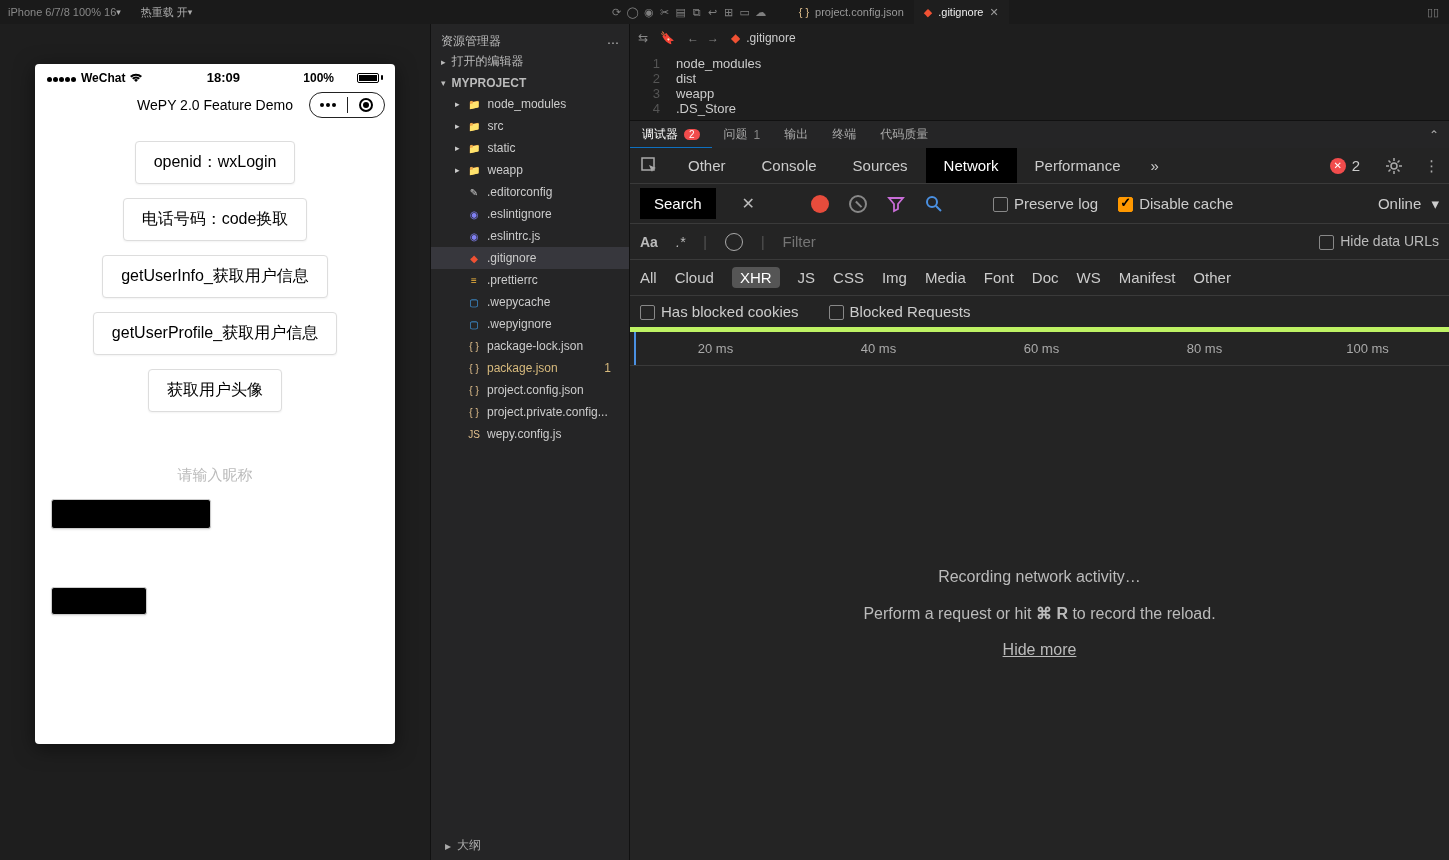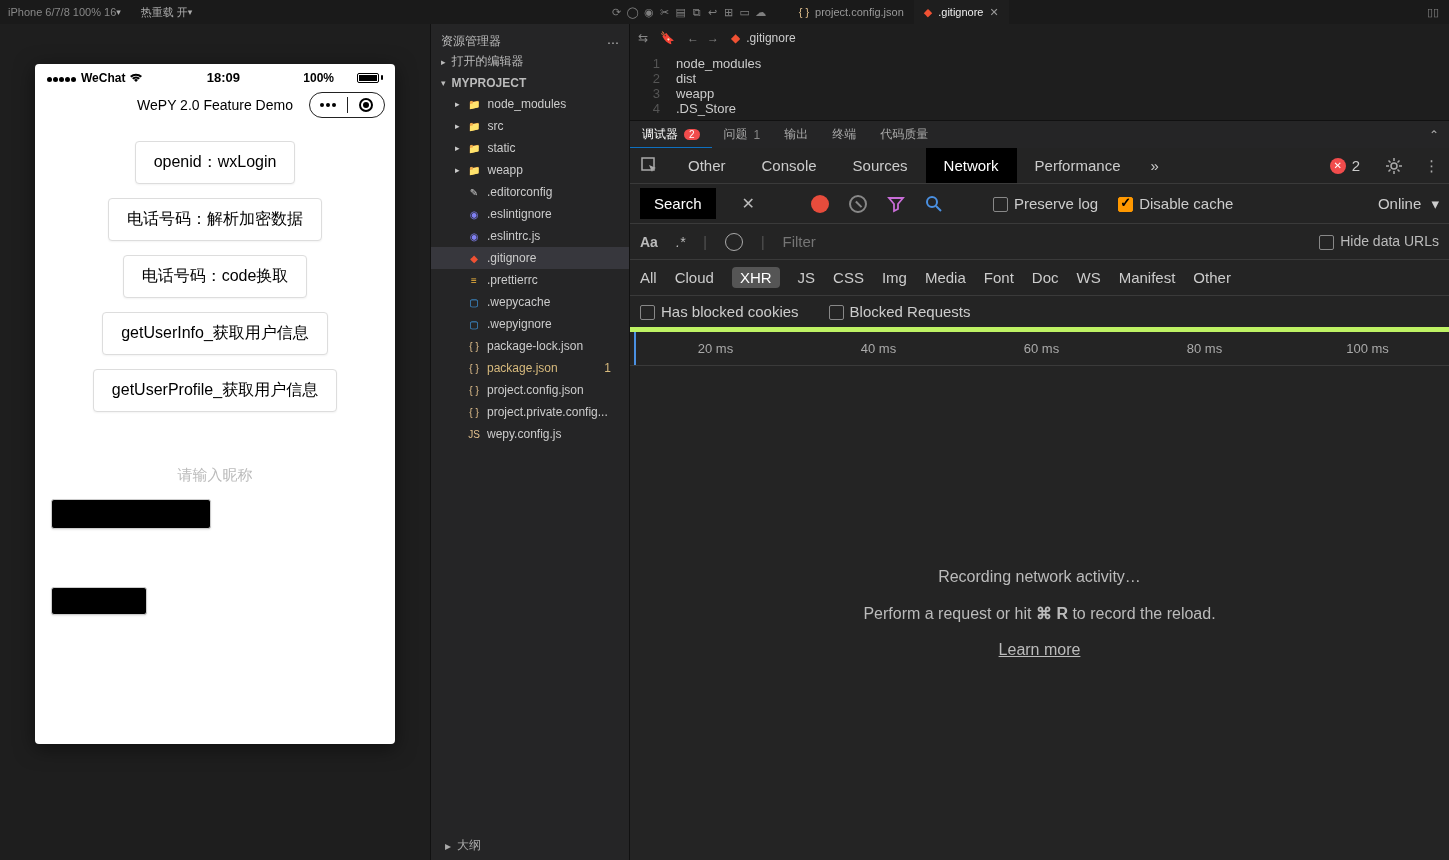--- a/index.html
+++ b/index.html
@@ -195,24 +195,24 @@
               </span>
             </div>
           <div class="divider"></div>
           <div class="half">
               <span class="ring"></span>
             </div>
         </div>
       </div>
       <div class="app-body">
         <div class="demo-btn">openid：wxLogin</div>
-        <div class="demo-btn">电话号码：解析加密数据</div>
         <div class="demo-btn">电话号码：code换取</div>
         <div class="demo-btn">getUserInfo_获取用户信息</div>
         <div class="demo-btn">getUserProfile_获取用户信息</div>
+        <div class="demo-btn">获取用户头像</div>
         <div class="placeholder-input">请输入昵称</div>
         <div class="black-box big" style="align-self:flex-start; margin-left:6px;"></div>
         <div style="height:30px;"></div>
         <div class="black-box small" style="align-self:flex-start; margin-left:6px;"></div>
       </div>
     </div>
   </div>
 
   <div class="explorer">
     <div class="title-row">
@@ -451,17 +451,17 @@
           <span class="tick">60 ms</span>
           <span class="tick">80 ms</span>
           <span class="tick">100 ms</span>
         </div>
 
       <div class="empty-state">
         <div>Recording network activity…</div>
         <div>
           <span>Perform a request or hit </span><span class="kbd">⌘ R</span><span> to record the reload.</span>
         </div>
-        <a>Learn more</a>
+        <a>Hide more</a>
       </div>
     </div>
   </div>
 </div>
 
 </body></html>

